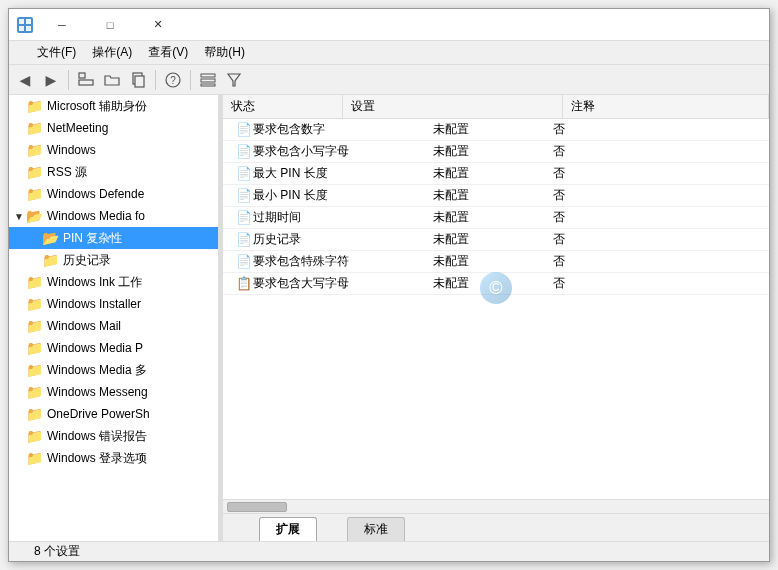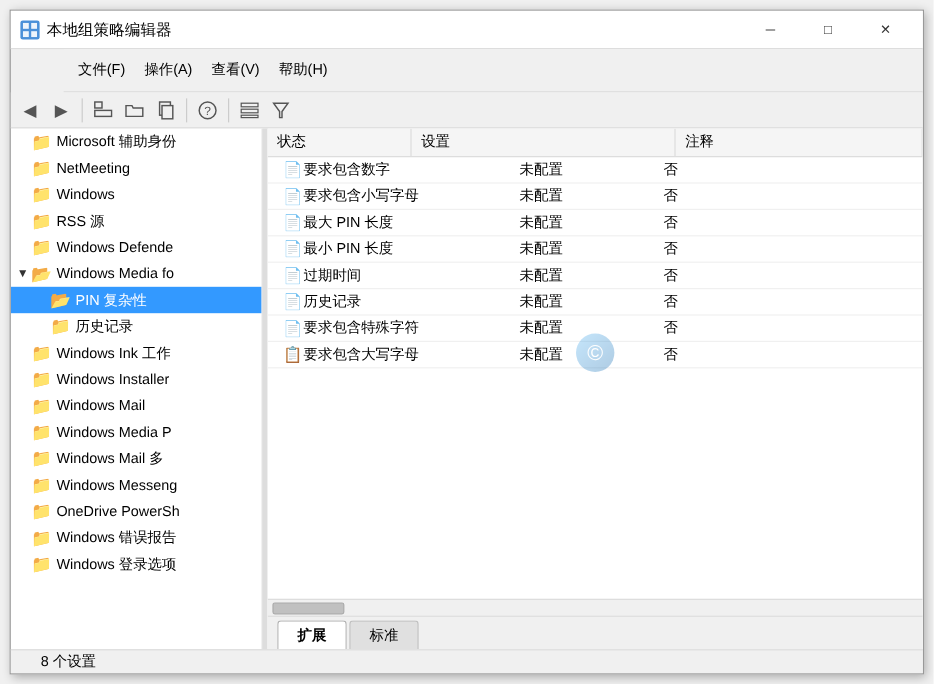--- a/index.html
+++ b/index.html
@@ -57,27 +57,26 @@
       border: none;
       background: transparent;
       cursor: pointer;
       display: flex;
       align-items: center;
       justify-content: center;
       font-size: 11px;
       color: #333;
     }
     .menu-bar {
-      height: 36px;
-      background: #f0f0f0;
-      display: flex;
-      align-items: center;
-      padding: 0 4px;
+      height: 24px;
+      background: #f0f0f0;
+      display: flex;
+      align-items: center;
+      padding: 0 20px;
       border-bottom: 1px solid #ddd;
-      margin-left: 44px;
     }
     .menu-item {
       padding: 2px 8px;
       font-size: 12px;
       cursor: pointer;
       color: #000;
     }
     .toolbar {
       height: 30px;
       background: #f0f0f0;
@@ -222,20 +221,21 @@
     .tab {
       padding: 3px 16px;
       font-size: 12px;
       cursor: pointer;
       border: 1px solid #bbb;
       border-bottom: none;
       background: #e0e0e0;
       color: #000;
       margin-right: 2px;
       border-radius: 3px 3px 0 0;
+      margin-left: 28px;
     }
     .tab.active {
       background: #fff;
       border-color: #aaa;
       font-weight: bold;
     }
     .status-bar {
       height: 20px;
       background: #f0f0f0;
       border-top: 1px solid #ddd;
@@ -303,21 +303,20 @@
 
   <div class="title-bar">
     <div class="title-bar-icon">
       <svg width="12" height="12" viewBox="0 0 12 12">
         <rect x="0" y="0" width="5" height="5" fill="#fff" opacity="0.9"></rect>
         <rect x="7" y="0" width="5" height="5" fill="#fff" opacity="0.9"></rect>
         <rect x="0" y="7" width="5" height="5" fill="#fff" opacity="0.9"></rect>
         <rect x="7" y="7" width="5" height="5" fill="#fff" opacity="0.9"></rect>
       </svg>
     </div>
-    <span class="title-bar-text">本地组策略编辑器</span>
     <div class="title-bar-controls">
       <button class="title-btn">─</button>
       <button class="title-btn">□</button>
       <button class="title-btn close">✕</button>
     </div>
   </div>
 
   <div class="menu-bar">
     <span class="menu-item">文件(F)</span>
     <span class="menu-item">操作(A)</span>
@@ -440,21 +439,21 @@
 
       <div class="tree-item">
         <span class="tree-arrow"></span>
         <span class="folder-icon folder-closed">📁</span>
         <span class="tree-label">Windows Media P</span>
       </div>
 
       <div class="tree-item">
         <span class="tree-arrow"></span>
         <span class="folder-icon folder-closed">📁</span>
-        <span class="tree-label">Windows Mail 多</span>
+        <span class="tree-label">Windows Media 多</span>
       </div>
 
       <div class="tree-item">
         <span class="tree-arrow"></span>
         <span class="folder-icon folder-closed">📁</span>
         <span class="tree-label">Windows Messeng</span>
       </div>
 
       <div class="tree-item">
         <span class="tree-arrow"></span>

